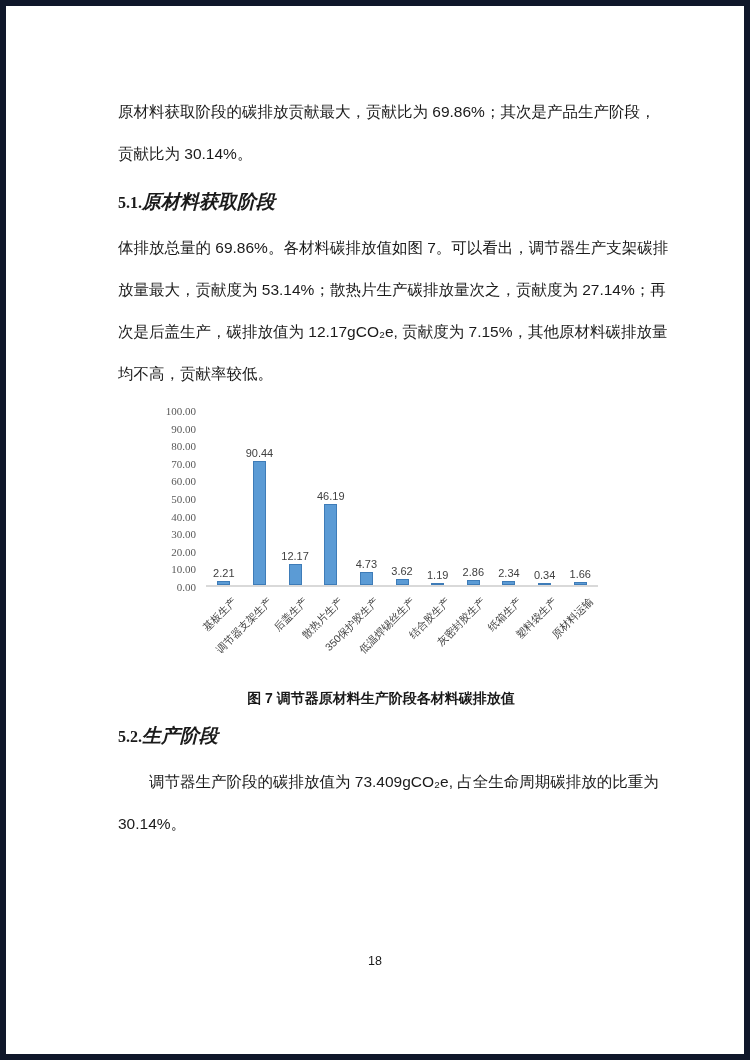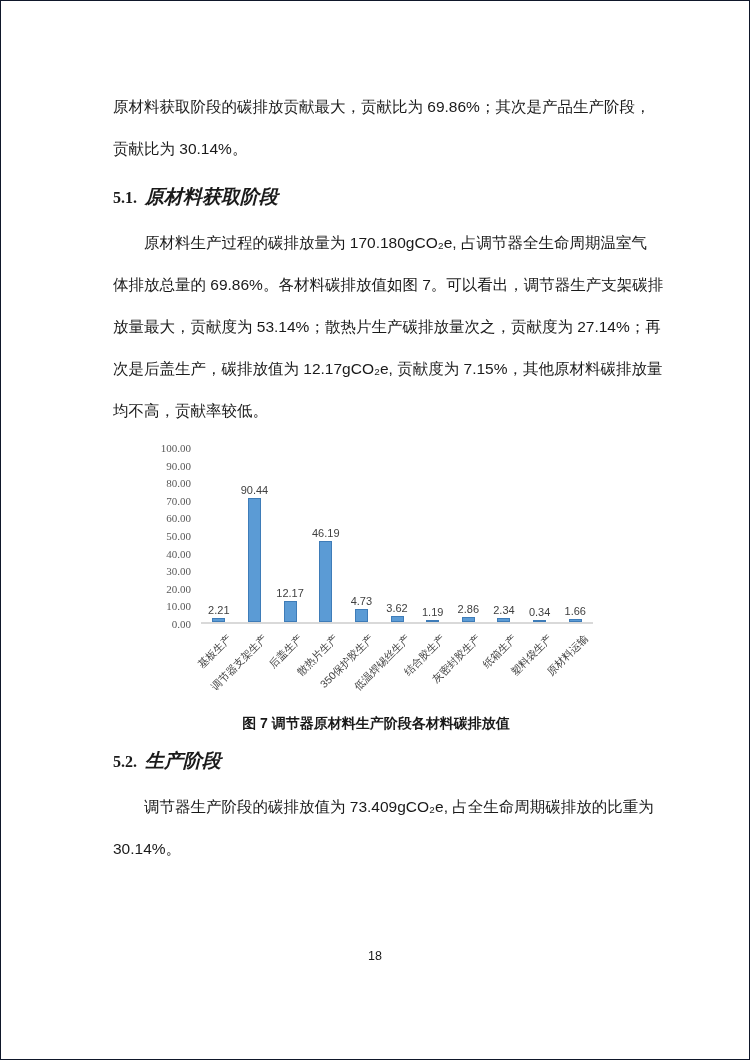--- a/index.html
+++ b/index.html
@@ -4,33 +4,33 @@
 <style>
   * { margin:0; padding:0; box-sizing:border-box; }
   html,body { background:#ffffff; }
   .page {
     position:relative;
     width:750px; height:1060px;
     background:#ffffff;
     font-family:"Liberation Sans","DejaVu Sans",sans-serif;
     color:#1a1a1a;
     overflow:hidden;
-    border:1px solid #0f172a;
+    border:6px solid #0f172a;
   }
   .content {
     position:absolute;
     left:112px; top:85px;
     width:526px;
   }
   .para { font-size:15.5px; line-height:42px; }
   .para .line { white-space:nowrap; }
   .para .line.indent { padding-left:2em; }
 
   .heading {
-    display:flex; align-items:baseline; gap:8px;
+    display:flex; align-items:baseline; gap:0;
     margin-top:14px; height:26px; line-height:26px;
   }
   .heading .hnum {
     font-family:"Liberation Serif","DejaVu Serif",serif;
     font-weight:bold; font-size:16px;
   }
   .heading .htitle { font-weight:bold; font-size:19px;font-style:italic; }
   .heading.h52 { }
 
   .para.p51 { margin-top:12px; }
@@ -67,21 +67,21 @@
     position:absolute;
     top:calc(100% + 10px);
     right:50%;
     transform:translate(6px,0) rotate(-45deg);
     transform-origin:100% 0%;
     font-size:10.5px; color:#404040;
     white-space:nowrap;
   }
 
   .caption {
-    margin-top:0;
+    margin-top:12px;
     text-align:center;
     font-size:14px; font-weight:bold;
     height:22px; line-height:22px;
   }
 
   .page-number {
     position:absolute; top:948px; left:0;
     width:100%; text-align:center;
     font-family:Liberation Sans, sans-serif;
     font-size:12.5px; color:#1a1a1a;
@@ -97,21 +97,20 @@
       <div class="line">原材料获取阶段的碳排放贡献最大，贡献比为 69.86%；其次是产品生产阶段，</div>
       <div class="line">贡献比为 30.14%。</div>
     </div>
 
     <div class="heading h51">
       <span class="hnum">5.1.</span>
       <span class="htitle">原材料获取阶段</span>
     </div>
 
     <div class="para p51">
-      <div class="line indent">原材料生产过程的碳排放量为 170.180gCO₂e, 占调节器全生命周期温室气</div>
       <div class="line">体排放总量的 69.86%。各材料碳排放值如图 7。可以看出，调节器生产支架碳排</div>
       <div class="line">放量最大，贡献度为 53.14%；散热片生产碳排放量次之，贡献度为 27.14%；再</div>
       <div class="line">次是后盖生产，碳排放值为 12.17gCO₂e, 贡献度为 7.15%，其他原材料碳排放量</div>
       <div class="line">均不高，贡献率较低。</div>
     </div>
 
     <div class="chart">
       <div class="chart-y-axis">
           <div class="ytick">100.00</div>
           <div class="ytick">90.00</div>

